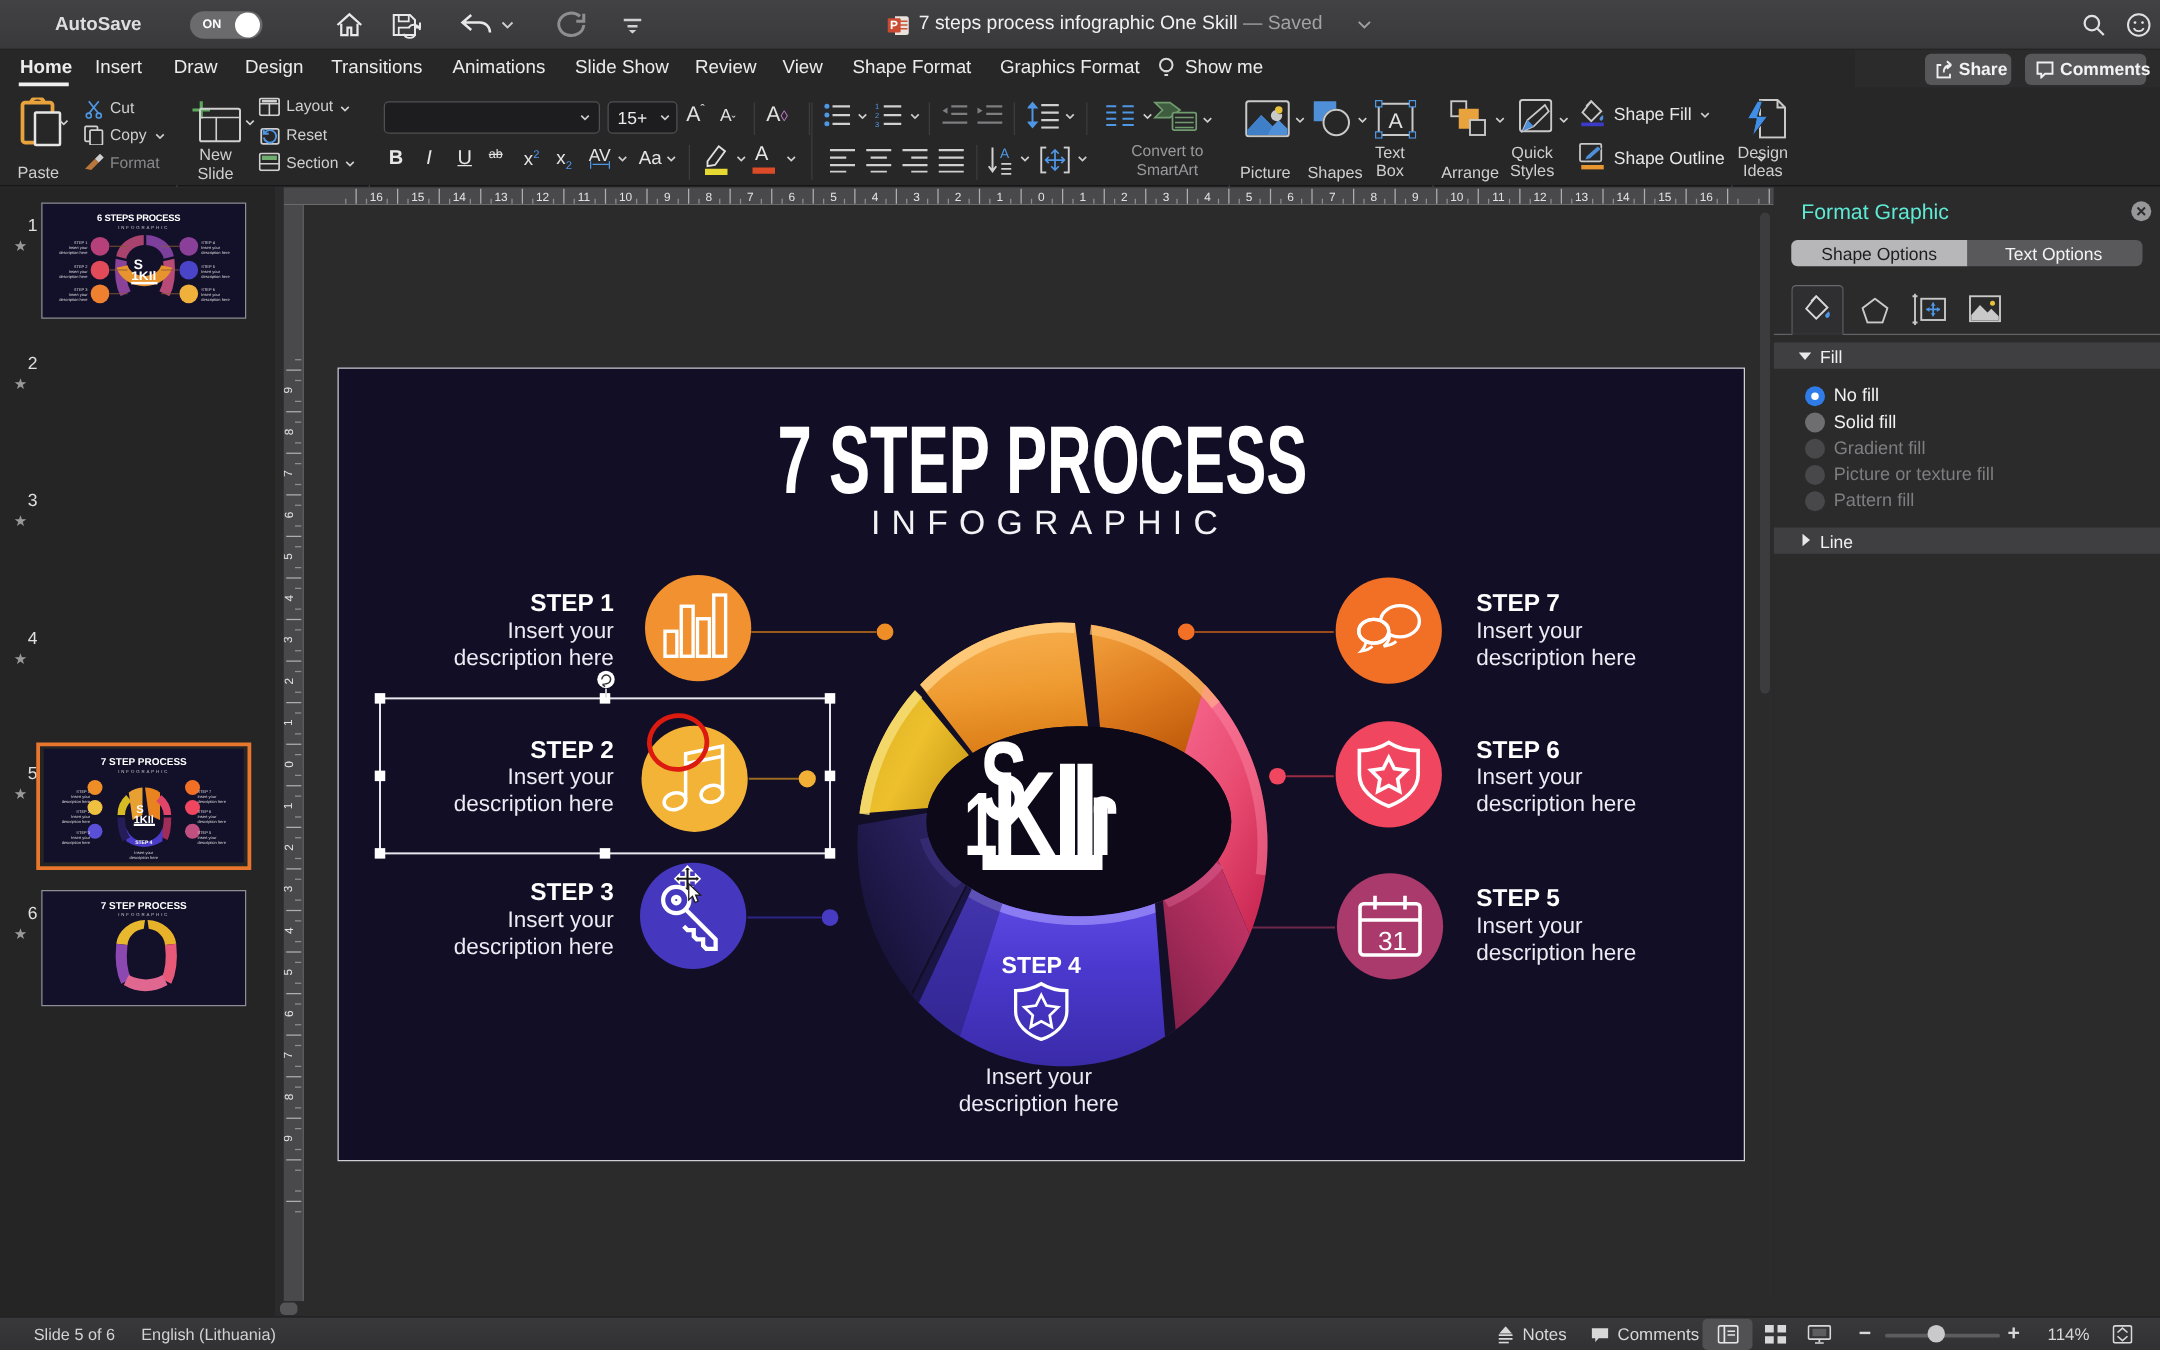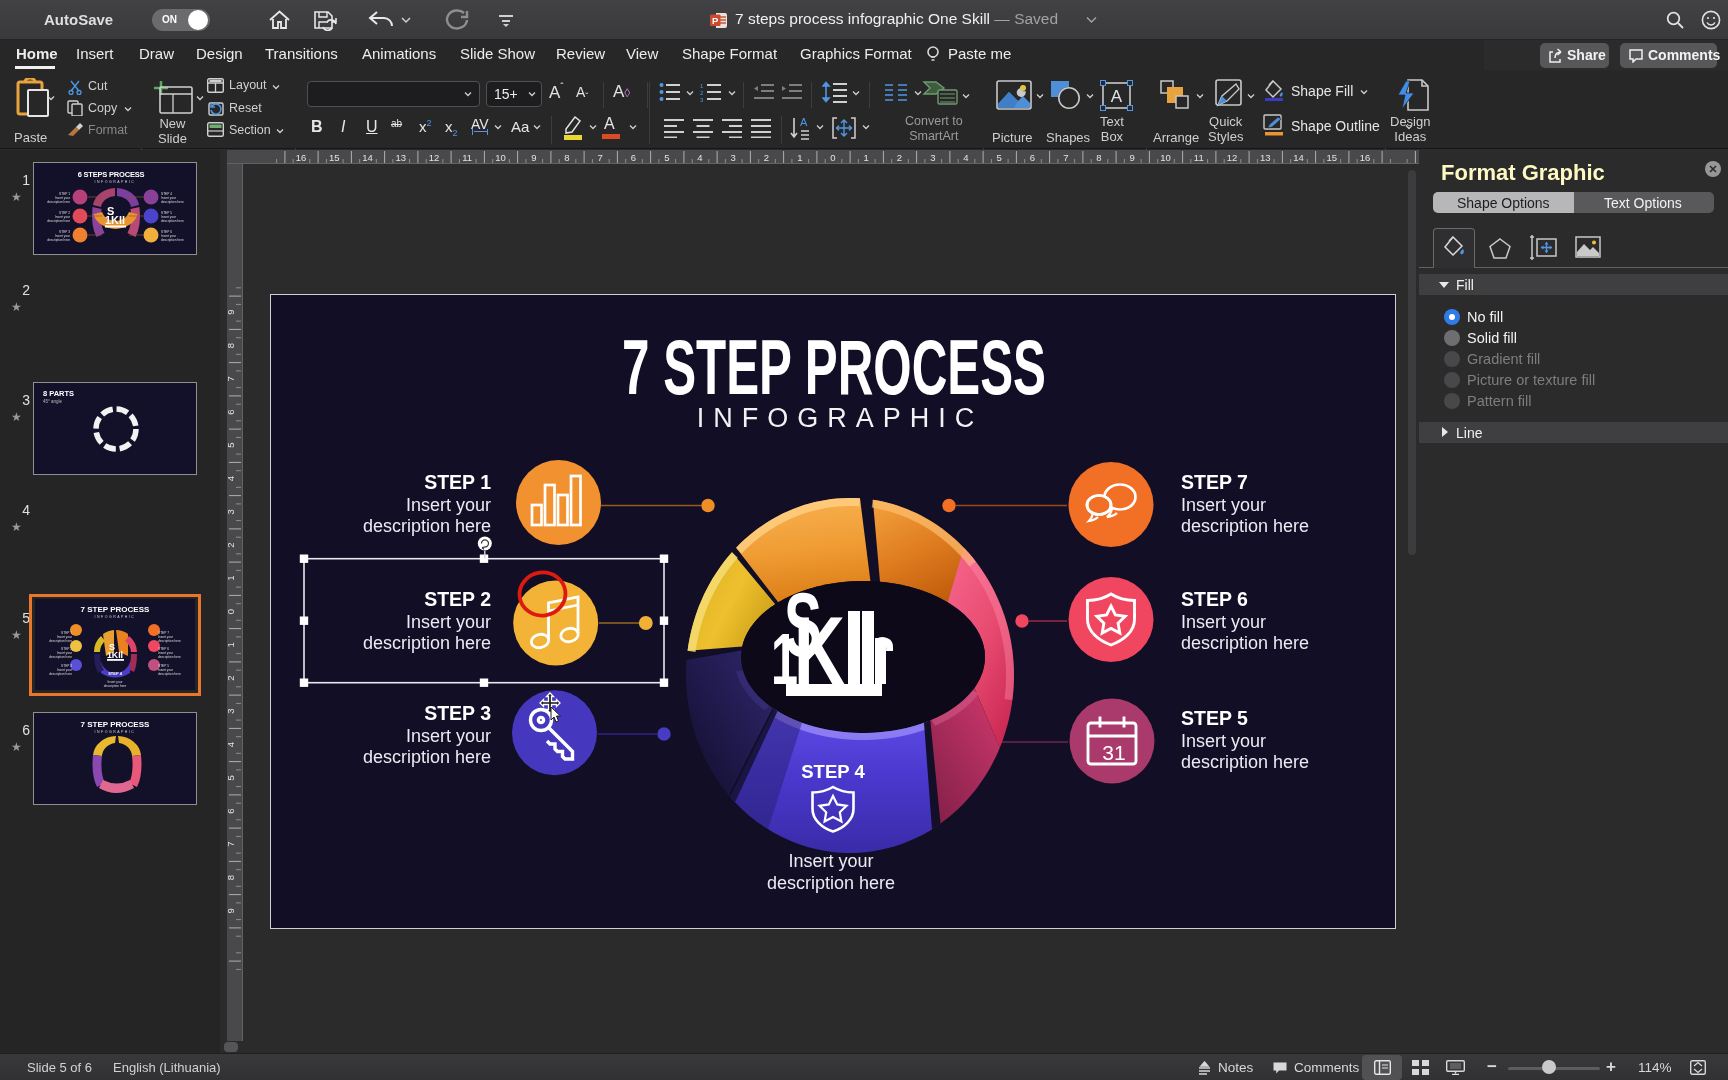--- a/index.html
+++ b/index.html
@@ -86,21 +86,21 @@
   <div class="tab" style="left:362px">Animations</div>
   <div class="tab" style="left:460px">Slide Show</div>
   <div class="tab" style="left:556px">Review</div>
   <div class="tab" style="left:626px">View</div>
   <div class="tab" style="left:682px">Shape Format</div>
   <div class="tab" style="left:800px">Graphics Format</div>
   <svg class="abs" style="left:925px;top:4px" width="16" height="22" viewBox="0 0 16 22">
       <circle cx="8" cy="8" r="5" fill="none" stroke="#d8d8d8" stroke-width="1.6"></circle>
       <path d="M6 13h4M6.5 16h3" stroke="#d8d8d8" stroke-width="1.5"></path>
     </svg>
-  <div class="tab" style="left:948px">Paste me</div>
+  <div class="tab" style="left:948px">Show me</div>
 
   <div class="abs" style="left:1540px;top:3px;width:69px;height:25px;background:#57575a;border-radius:5px">
     <svg class="abs" style="left:7px;top:5px" width="16" height="15" viewBox="0 0 16 15">
         <path d="M6 4 H3 v10 h10 v-3" fill="none" stroke="#f0f0f0" stroke-width="1.5"></path>
         <path d="M8 10 C8 6 10 4 14 4 M14 4 l-3.5-3 M14 4 l-3.5 3" fill="none" stroke="#f0f0f0" stroke-width="1.5"></path>
       </svg>
     <div class="abs" style="left:27px;top:4px;font-size:14px;font-weight:bold;color:#f2f2f2">Share</div>
   </div>
   <div class="abs" style="left:1620px;top:3px;width:97px;height:25px;background:#57575a;border-radius:5px">
     <svg class="abs" style="left:8px;top:5px" width="16" height="15" viewBox="0 0 16 15">
@@ -438,27 +438,20 @@
       </g>
       <path d="M54 34 h14 M54 53 h14 M54 72 h14 M95 34 h14 M95 53 h14 M95 72 h14" stroke="#8a5a30" stroke-width="0.7"></path>
     </svg>
   </div>
 
   <div class="snum" style="top:132px">2</div>
     <div class="sstar" style="top:150px">★</div>
 
   <div class="snum" style="top:242px">3</div>
     <div class="sstar" style="top:260px">★</div>
-  <div class="thumb" style="top:232px">
-    <div class="abs" style="left:9px;top:6px;font-size:7.5px;font-weight:bold;color:#fff">8 PARTS</div>
-    <div class="abs" style="left:9px;top:16px;font-size:4.5px;color:#bbb">45° angle</div>
-    <svg class="abs" style="left:0;top:0" width="162" height="91" viewBox="0 0 162 91">
-      <circle cx="82" cy="46" r="20" fill="none" stroke="#f2f2f2" stroke-width="5.5" stroke-dasharray="11.8 3.9"></circle>
-    </svg>
-  </div>
 
   <div class="snum" style="top:352px">4</div>
     <div class="sstar" style="top:370px">★</div>
 
   <div class="snum" style="top:460px">5</div>
     <div class="sstar" style="top:478px">★</div>
   <div class="abs" style="left:29px;top:444px;width:172px;height:102px;border:3.5px solid #e8762c"></div>
   <div class="thumb" style="left:35px;top:449px;width:160px;height:91px;border:none">
     <div class="abs" style="left:0;top:6px;width:160px;text-align:center;font-size:8px;font-weight:bold;color:#fff">7 STEP PROCESS</div>
     <div class="abs" style="left:0;top:16px;width:160px;text-align:center;font-size:3.5px;color:#cfcfcf;letter-spacing:1.5px">INFOGRAPHIC</div>
@@ -927,21 +920,21 @@
 <path d="M210.5 248.5 a3.5 3.5 0 1 1 3 3.4 M211 252.5 l2.6 -0.4 m-2.6 0.4 l2 1.8" stroke="#333" stroke-width="1.2" fill="none"></path>
 <ellipse cx="271.5" cy="299" rx="23" ry="21.5" fill="none" stroke="#dd1a10" stroke-width="3.8" transform="rotate(-8 271.5 299)"></ellipse>
 <g transform="translate(268,398)">
 <path d="M11 0 L14.5 3.5 H12.5 V8.5 H17.5 V6.5 L21 10 L17.5 13.5 V11.5 H12.5 V16.5 H14.5 L11 20 L7.5 16.5 H9.5 V11.5 H4.5 V13.5 L1 10 L4.5 6.5 V8.5 H9.5 V3.5 H7.5 z" fill="#1a1a1a" stroke="#fff" stroke-width="1.3"></path>
 <path d="M12 14 L12 27 L15 24 L17 29 L19.5 28 L17.5 23 L21.5 23z" fill="#fff" stroke="#1a1a1a" stroke-width="1"></path>
 </g>
 </svg>
   </div>
 
 <div id="rightpanel">
-  <div class="abs" style="left:22px;top:10px;font-size:22px;font-weight:bold;color:#fef9c3">Format Graphic</div>
+  <div class="abs" style="left:22px;top:10px;font-size:17px;font-weight:normal;color:#5eead4">Format Graphic</div>
   <div class="abs" style="left:286px;top:11px;width:16px;height:16px;background:#97979a;border-radius:50%"></div>
   <svg class="abs" style="left:290px;top:15px" width="8" height="8" viewBox="0 0 8 8">
       <path d="M1 1 L7 7 M7 1 L1 7" stroke="#2b2b2c" stroke-width="1.6"></path>
     </svg>
   <div class="abs" style="left:14px;top:42px;width:141px;height:21px;background:#b7b7b9;border-radius:5px 0 0 5px"></div>
   <div class="abs" style="left:155px;top:42px;width:140px;height:21px;background:#59595c;border-radius:0 5px 5px 0"></div>
   <div class="abs" style="left:38px;top:45px;font-size:14px;color:#1d1d1f">Shape Options</div>
   <div class="abs" style="left:185px;top:45px;font-size:14px;color:#f2f2f2">Text Options</div>
 
   <div class="abs" style="left:14px;top:78px;width:42px;height:39px;border:1px solid #6a6a6d;border-bottom:none;border-radius:4px 4px 0 0;background:#2f2f31"></div>

